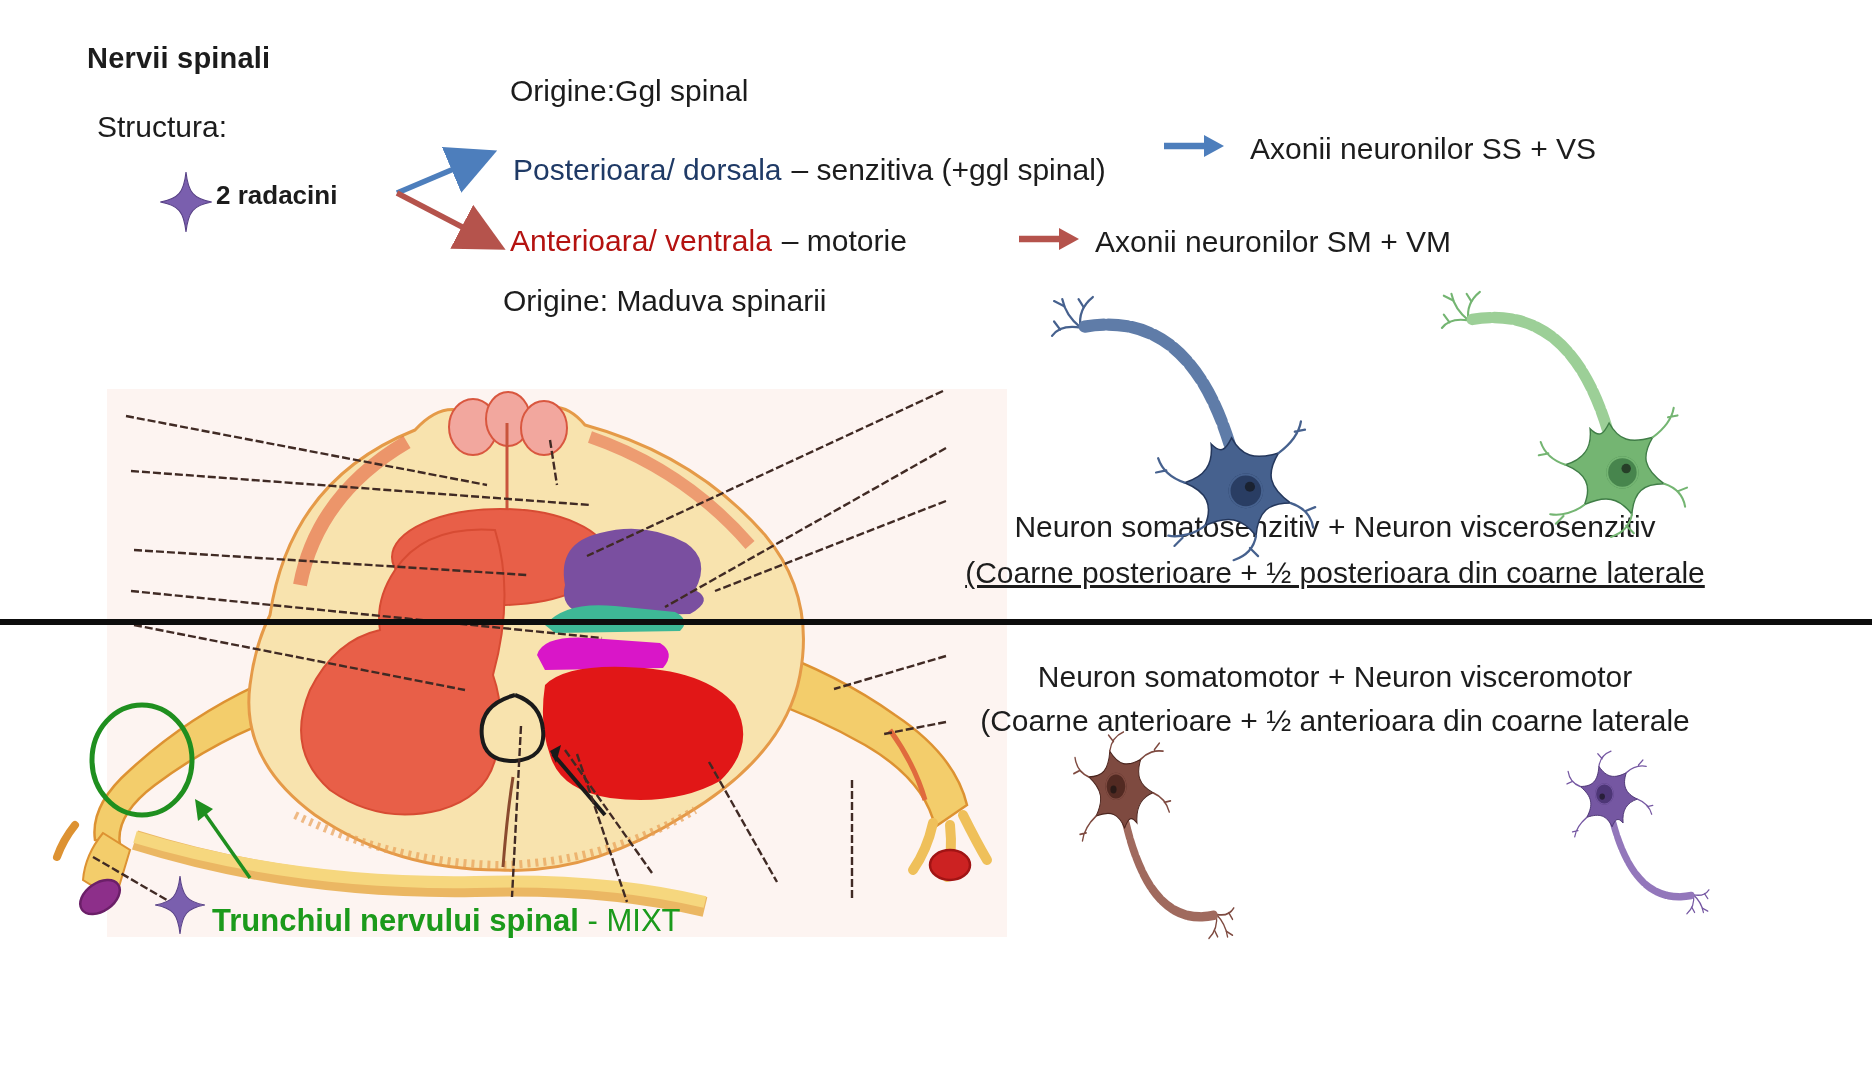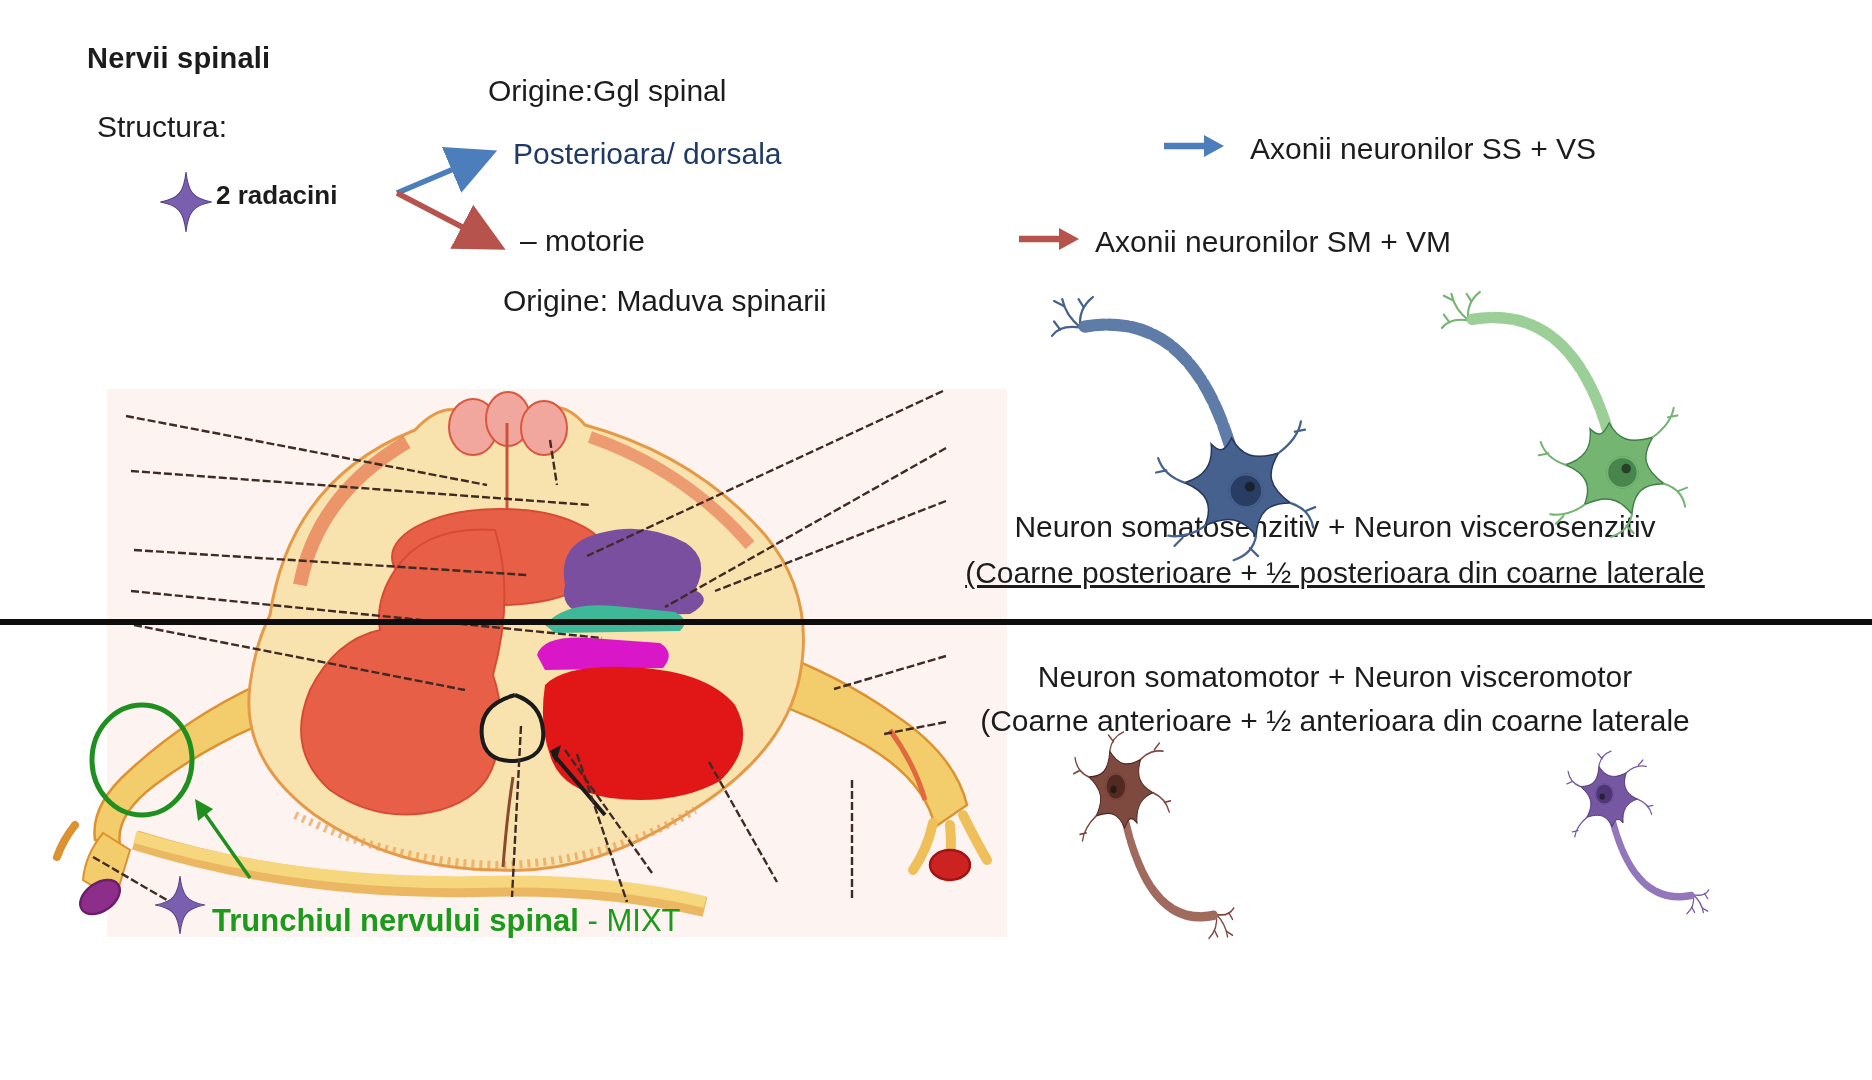--- a/index.html
+++ b/index.html
@@ -2,21 +2,21 @@
 <html><head>
 <meta charset="utf-8">
 <style>
   html,body{margin:0;padding:0;}
   body{width:1872px;height:1080px;background:#ffffff;position:relative;overflow:hidden;
        font-family:"Liberation Sans",sans-serif;color:#1c1c1c;}
   .abs{position:absolute;}
   .t-title{font-size:29px;font-weight:bold;letter-spacing:0.2px;}
   .t-body{font-size:30px;}
   .t-bold{font-weight:bold;}
-  .c-blue{color:#1f3a66;}
+  .c-blue{color:#1f3a66;margin-top:16px;}
   .c-red{color:#b41210;}
   .c-green{color:#1b9a1b;}
   .row{display:flex;align-items:baseline;white-space:nowrap;}
   .row .rest{margin-left:10px;}
   .caption{left:880px;width:910px;text-align:center;font-size:30px;white-space:nowrap;}
   #divider{left:0;top:619px;width:1872px;height:6px;background:#0d0d0d;z-index:5;}
   svg{display:block;}
   .leader{stroke:#402a24;stroke-width:2.4;stroke-dasharray:8 3;fill:none;}
   .trunchiul{font-size:31px;white-space:nowrap;}
   .trunchiul .b{font-weight:bold;}
@@ -39,33 +39,35 @@
       <path d="M0,0 L9,4.5 L0,9 Z" fill="#4d7ebc"></path>
     </marker>
     <marker id="mh-red" markerWidth="9" markerHeight="9" refX="6" refY="4.5" orient="auto">
       <path d="M0,0 L9,4.5 L0,9 Z" fill="#b5534c"></path>
     </marker>
   </defs>
   <path d="M9,55 L94,19" stroke="#4d7ebc" stroke-width="5.5" fill="none" marker-end="url(#mh-blue)"></path>
   <path d="M9,55 L103,104" stroke="#b5534c" stroke-width="5.5" fill="none" marker-end="url(#mh-red)"></path>
 </svg>
 
-<div class="abs t-body" style="left:488px;top:74px;">Origine:Ggl spinal</div>
+<div class="abs t-body" style="left:510px;top:74px;">Origine:Ggl spinal</div>
 
 <div class="abs t-body row" style="left:513px;top:137px;">
   <span class="c-blue">Posterioara/ dorsala</span>
+  <span class="rest">– senzitiva (+ggl spinal)</span>
 </div>
 
 <svg class="abs" style="left:1160px;top:131px;" width="68" height="30" viewBox="0 0 68 30">
   <line x1="4" y1="15" x2="45" y2="15" stroke="#4d7ebc" stroke-width="6.5"></line>
   <path d="M44,4 L64,15 L44,26 Z" fill="#4d7ebc"></path>
 </svg>
 <div class="abs t-body" style="left:1250px;top:132px;">Axonii neuronilor SS + VS</div>
 
 <div class="abs t-body row" style="left:510px;top:224px;">
+  <span class="c-red">Anterioara/ ventrala</span>
   <span class="rest">– motorie</span>
 </div>
 
 <svg class="abs" style="left:1015px;top:224px;" width="68" height="30" viewBox="0 0 68 30">
   <line x1="4" y1="15" x2="45" y2="15" stroke="#b5534c" stroke-width="6.5"></line>
   <path d="M44,4 L64,15 L44,26 Z" fill="#b5534c"></path>
 </svg>
 <div class="abs t-body" style="left:1095px;top:225px;">Axonii neuronilor SM + VM</div>
 
 <div class="abs t-body" style="left:503px;top:284px;">Origine: Maduva spinarii</div>

